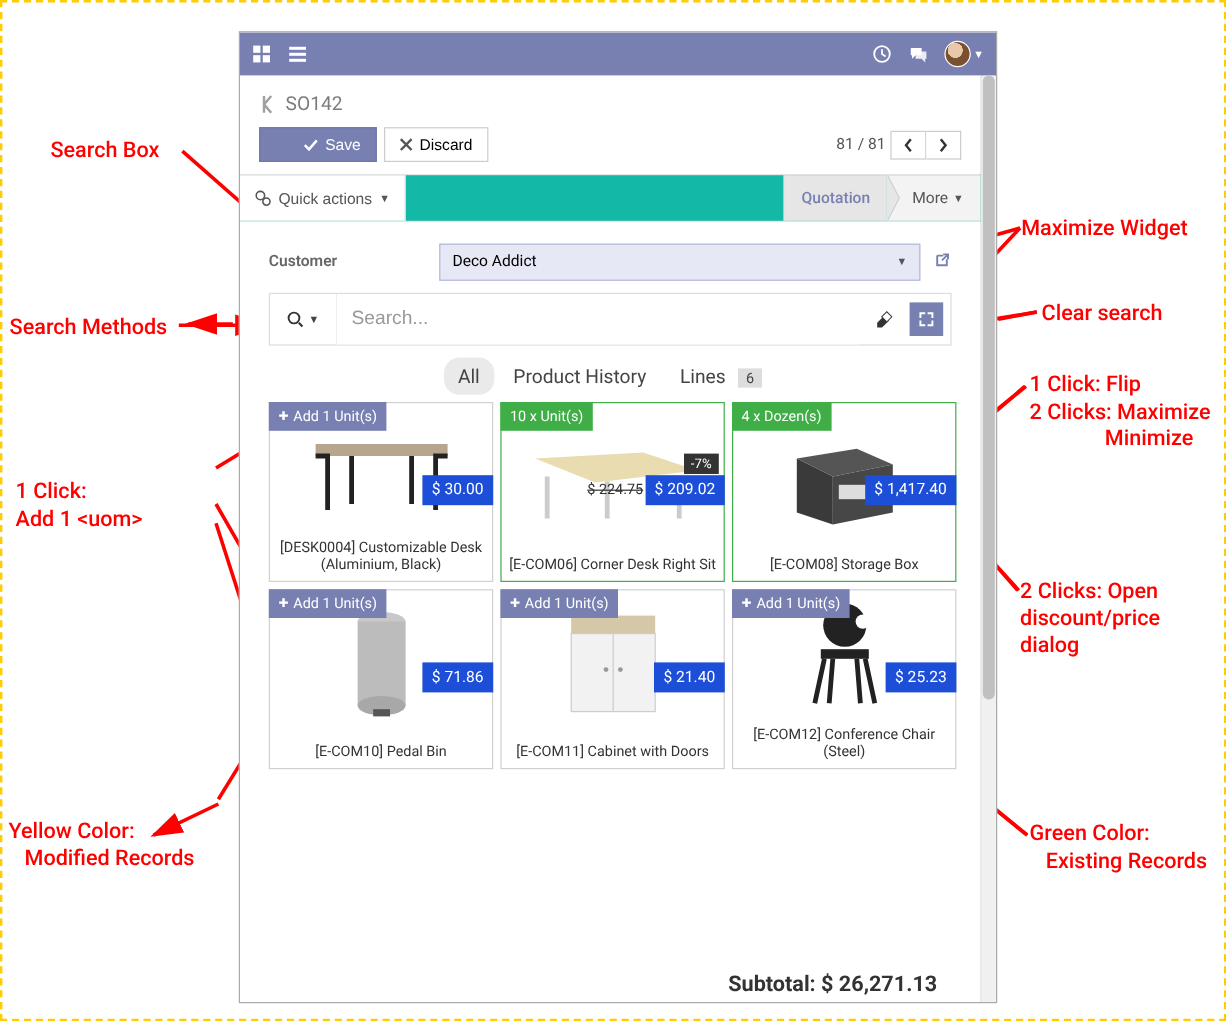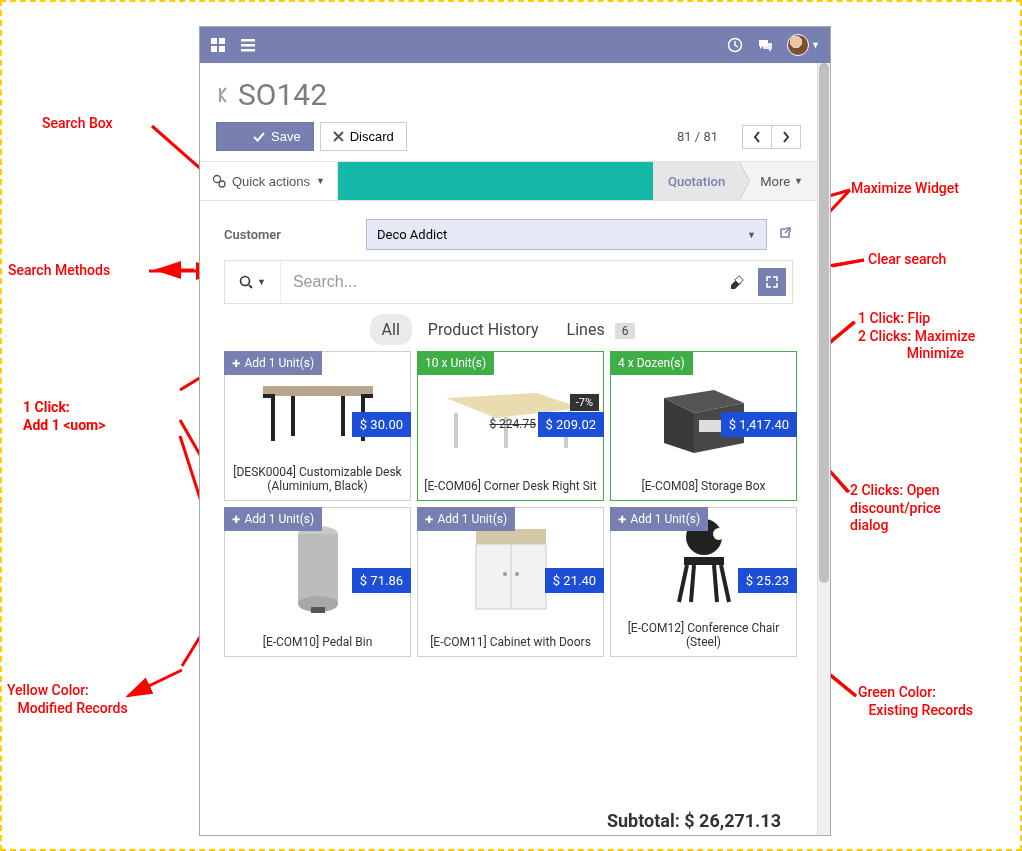--- a/index.html
+++ b/index.html
@@ -14,21 +14,21 @@
     position: absolute;
     left: 0; top: 0;
     width: 1022px; height: 851px;
     border: 2px dashed #ffcc00;
   }
 
   
   .anno {
     position: absolute;
     color: #ff0000;
-    font-size: 14px;
+    font-size: 18px;
     font-weight: 500;
     line-height: 1.25;
     white-space: pre;
   }
   svg.arrows {
     position: absolute;
     left: 0; top: 0;
     width: 1022px; height: 851px;
     pointer-events: none;
   }
@@ -84,21 +84,21 @@
     top: 0;
     width: 10px;
     height: 520px;
     background: #c0c0c0;
     border-radius: 5px;
   }
 
   .breadcrumb {
     padding: 14px 16px 10px;
     color: #7c7c7c;
-    font-size: 30px;
+    font-size: 16px;
     display: flex;
     align-items: center;
     gap: 6px;
   }
   .breadcrumb-prev { fill: #a0a0a0; }
   .action-row {
     padding: 0 16px 10px;
     display: flex;
     align-items: center;
   }
@@ -110,21 +110,21 @@
     display: inline-flex;
     align-items: center;
     gap: 6px;
     cursor: pointer;
   }
   .btn.primary { background: #7880b2; color: #fff; border-color: #6e76a8; padding-left: 36px; }
   .pager {
     margin-left: auto;
     display: flex;
     align-items: center;
-    gap: 24px;
+    gap: 4px;
     color: #555;
   }
   .pager-btns { display: flex; }
   .pager-btns .btn { padding: 5px 10px; }
 
   .bar2 {
     border-top: 1px solid #e3e3e3;
     border-bottom: 1px solid #e3e3e3;
     background: #14b8a6;
     display: flex;
@@ -328,21 +328,21 @@
   
   .sqicon svg { width:16px;height:16px; }
 </style>
 </head>
 <body>
 
 <div class="canvas">
 
   <div class="anno" style="left:40px; top:113px;">Search Box</div>
   <div class="anno" style="left:6px; top:260px;">Search Methods</div>
-  <div class="anno" style="left:21px; top:397px;font-weight:bold;">1 Click:
+  <div class="anno" style="left:11px; top:397px;">1 Click:
 Add 1 &lt;uom&gt;</div>
   <div class="anno" style="left:5px; top:680px;">Yellow Color:
    Modified Records</div>
   <div class="anno" style="left:849px; top:178px;">Maximize Widget</div>
   <div class="anno" style="left:866px; top:249px;">Clear search</div>
   <div class="anno" style="left:856px; top:308px;">1 Click: Flip
 2 Clicks: Maximize
               Minimize</div>
   <div class="anno" style="left:848px; top:480px;">2 Clicks: Open
 discount/price

